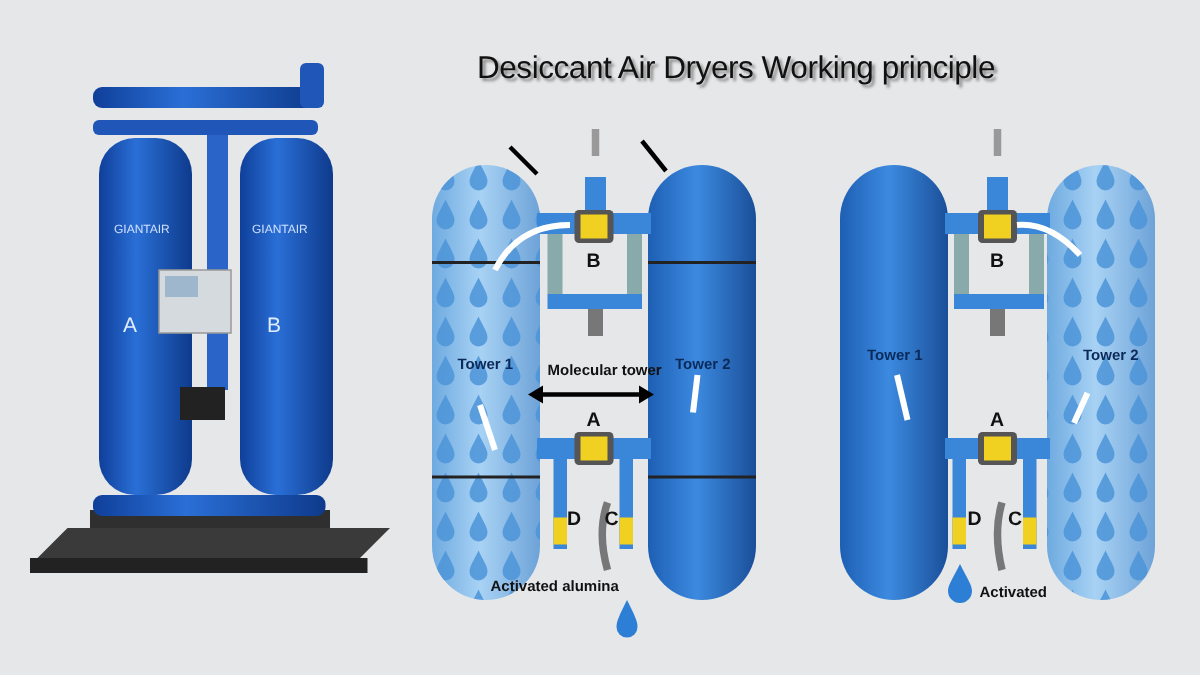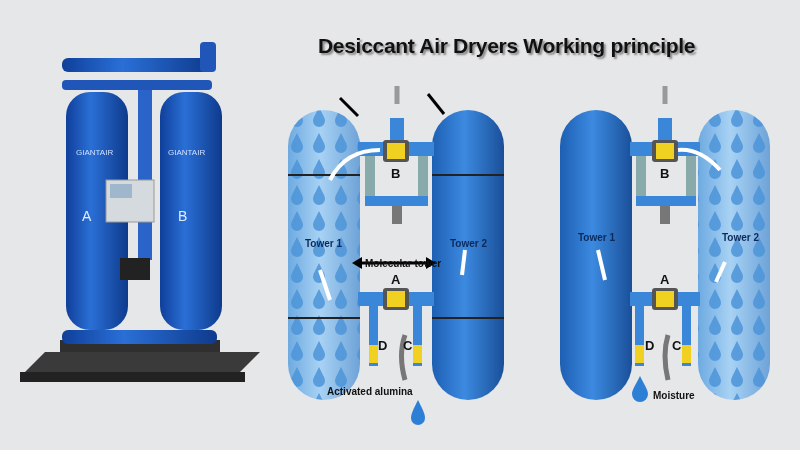--- a/index.html
+++ b/index.html
@@ -1,18 +1,18 @@
 <!DOCTYPE html>
 <html><head>
 <meta charset="utf-8">
 <style>
   html,body{margin:0;padding:0;}
   body{width:800px;height:450px;overflow:hidden;background:#e6e7e9;font-family:"Liberation Sans",sans-serif;position:relative;}
   .abs{position:absolute;}
-  .title{left:318px;top:34px;font-size:21px;font-weight:bold;color:#111;text-shadow:2px 2px 2px #888;letter-spacing:-0.3px;}
+  .title{left:318px;top:34px;font-size:21px;font-weight:normal;color:#111;text-shadow:2px 2px 2px #888;letter-spacing:-0.3px;}
   .lbl{font-size:10px;font-weight:bold;color:#111;}
   .lbl-w{font-size:10px;font-weight:bold;color:#0b2a5a;}
   .letter{font-size:13px;font-weight:bold;color:#111;}
   svg{position:absolute;left:0;top:0;}
 </style>
 </head>
 <body>
 
 <svg width="800" height="450">
   <defs>
@@ -133,26 +133,26 @@
 
 <div class="abs title">Desiccant Air Dryers Working principle</div>
 
 <div class="abs" style="left:76px;top:148px;font-size:8px;color:#cfe0ff;">GIANTAIR</div>
 <div class="abs" style="left:168px;top:148px;font-size:8px;color:#cfe0ff;">GIANTAIR</div>
 <div class="abs" style="left:82px;top:208px;font-size:14px;color:#e0ecff;">A</div>
 <div class="abs" style="left:178px;top:208px;font-size:14px;color:#e0ecff;">B</div>
 
 <div class="abs lbl-w" style="left:305px;top:238px;">Tower 1</div>
 <div class="abs lbl-w" style="left:450px;top:238px;">Tower 2</div>
-<div class="abs lbl" style="left:365px;top:242px;margin-top:16px;">Molecular tower</div>
+<div class="abs lbl" style="left:365px;top:242px;">Molecular tower</div>
 <div class="abs letter" style="left:391px;top:166px;">B</div>
 <div class="abs letter" style="left:391px;top:272px;">A</div>
 <div class="abs letter" style="left:378px;top:338px;">D</div>
 <div class="abs letter" style="left:403px;top:338px;">C</div>
 <div class="abs lbl" style="left:327px;top:386px;">Activated alumina</div>
 
 <div class="abs lbl-w" style="left:578px;top:232px;">Tower 1</div>
 <div class="abs lbl-w" style="left:722px;top:232px;">Tower 2</div>
 <div class="abs letter" style="left:660px;top:166px;">B</div>
 <div class="abs letter" style="left:660px;top:272px;">A</div>
 <div class="abs letter" style="left:645px;top:338px;">D</div>
 <div class="abs letter" style="left:672px;top:338px;">C</div>
-<div class="abs lbl" style="left:653px;top:390px;">Moisture</div>
+<div class="abs lbl" style="left:653px;top:390px;">Activated</div>
 
 </body></html>

